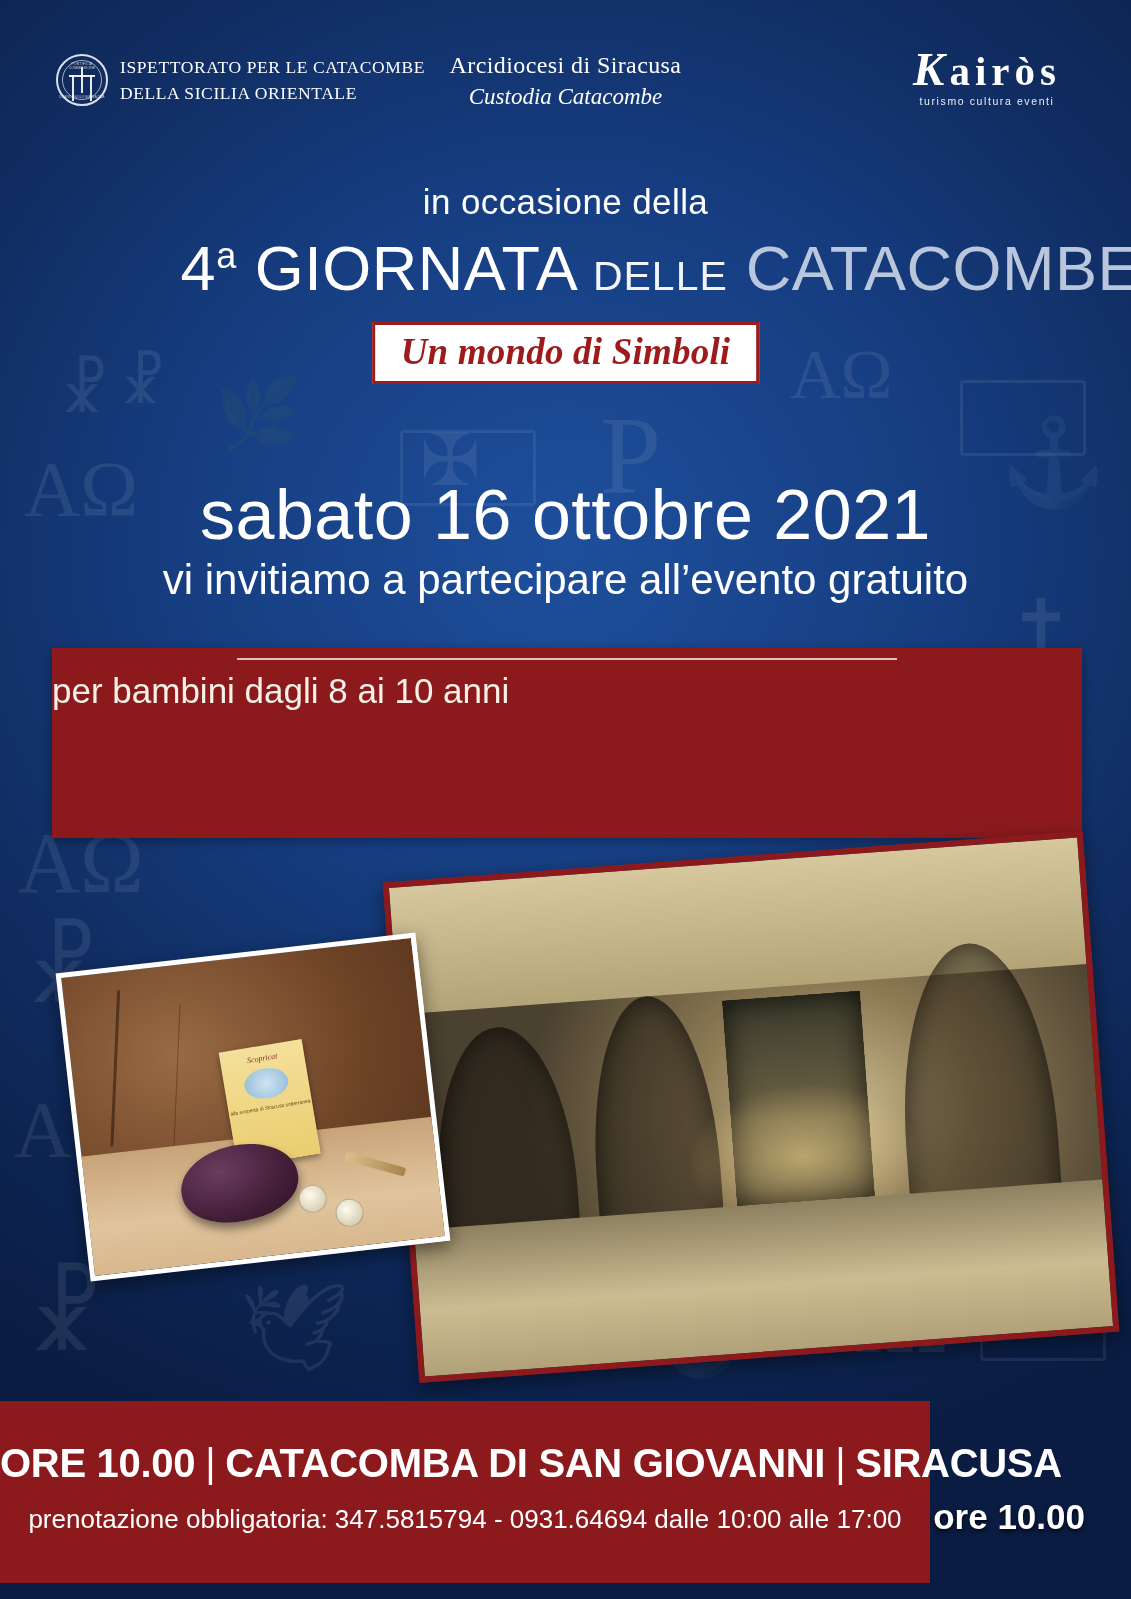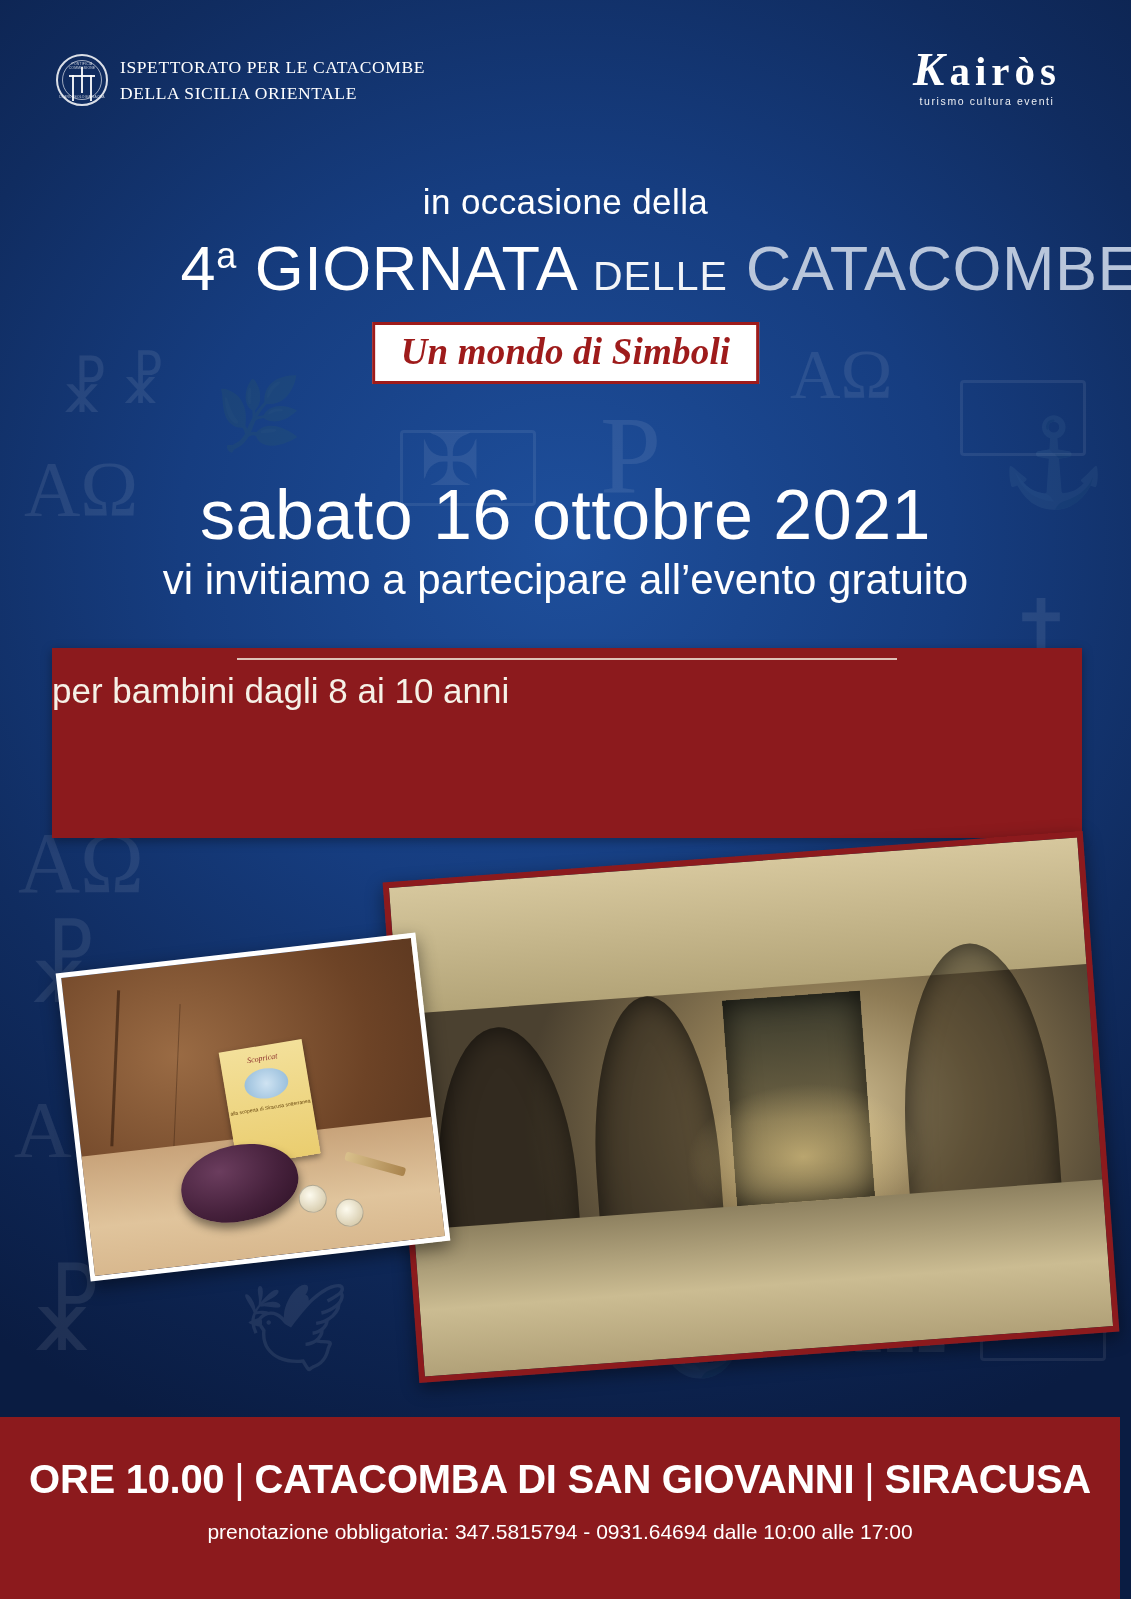--- a/index.html
+++ b/index.html
@@ -405,39 +405,39 @@
     color: #ffffff;
     font-size: 35px;
     font-weight: bold;
     text-shadow: 0 2px 4px rgba(0,0,0,0.8);
   }
 
   
   .footer {
     position: absolute;
     left: 0;
-    bottom: 0;
-    width: 1120px;
+    bottom: 16px;
+    width: 930px;
     height: 182px;
     background: #8c1a1d;
   }
   .footer .line1 {
     text-align: center;
     color: #ffffff;
     font-size: 40px;
     font-weight: bold;
     letter-spacing: -0.3px;
     margin-top: 40px;
     white-space: nowrap;
   }
   .footer .line1 .sep { margin: 0 10px; font-weight: normal; }
   .footer .line2 {
     text-align: center;
     color: #ffffff;
-    font-size: 21px;
+    font-size: 26px;
     margin-top: 18px;
     white-space: nowrap;
   }
 </style>
 </head>
 <body>
 
 <div class="poster">
 
   <div class="watermarks">
@@ -474,20 +474,24 @@
           <span class="mt-top">PONTIFICIA COMMISSIONE</span>
           <span class="mt-bot">DI ARCHEOLOGIA SACRA</span>
         </div>
       </div>
       <div class="logo-left-text">
         <div>ISPETTORATO PER LE CATACOMBE</div>
         <div>DELLA SICILIA ORIENTALE</div>
       </div>
     </div>
 
+    <div class="logo-center">
+      <div class="line1">Arcidiocesi di Siracusa</div>
+      <div class="line2">Custodia Catacombe</div>
+    </div>
 
     <div class="logo-right">
       <div class="kairos">
         <span class="k">K</span><span>airòs</span>
       </div>
       <div class="tagline">turismo cultura eventi</div>
     </div>
   </div>
 
   <div class="occasion">in occasione della</div>

